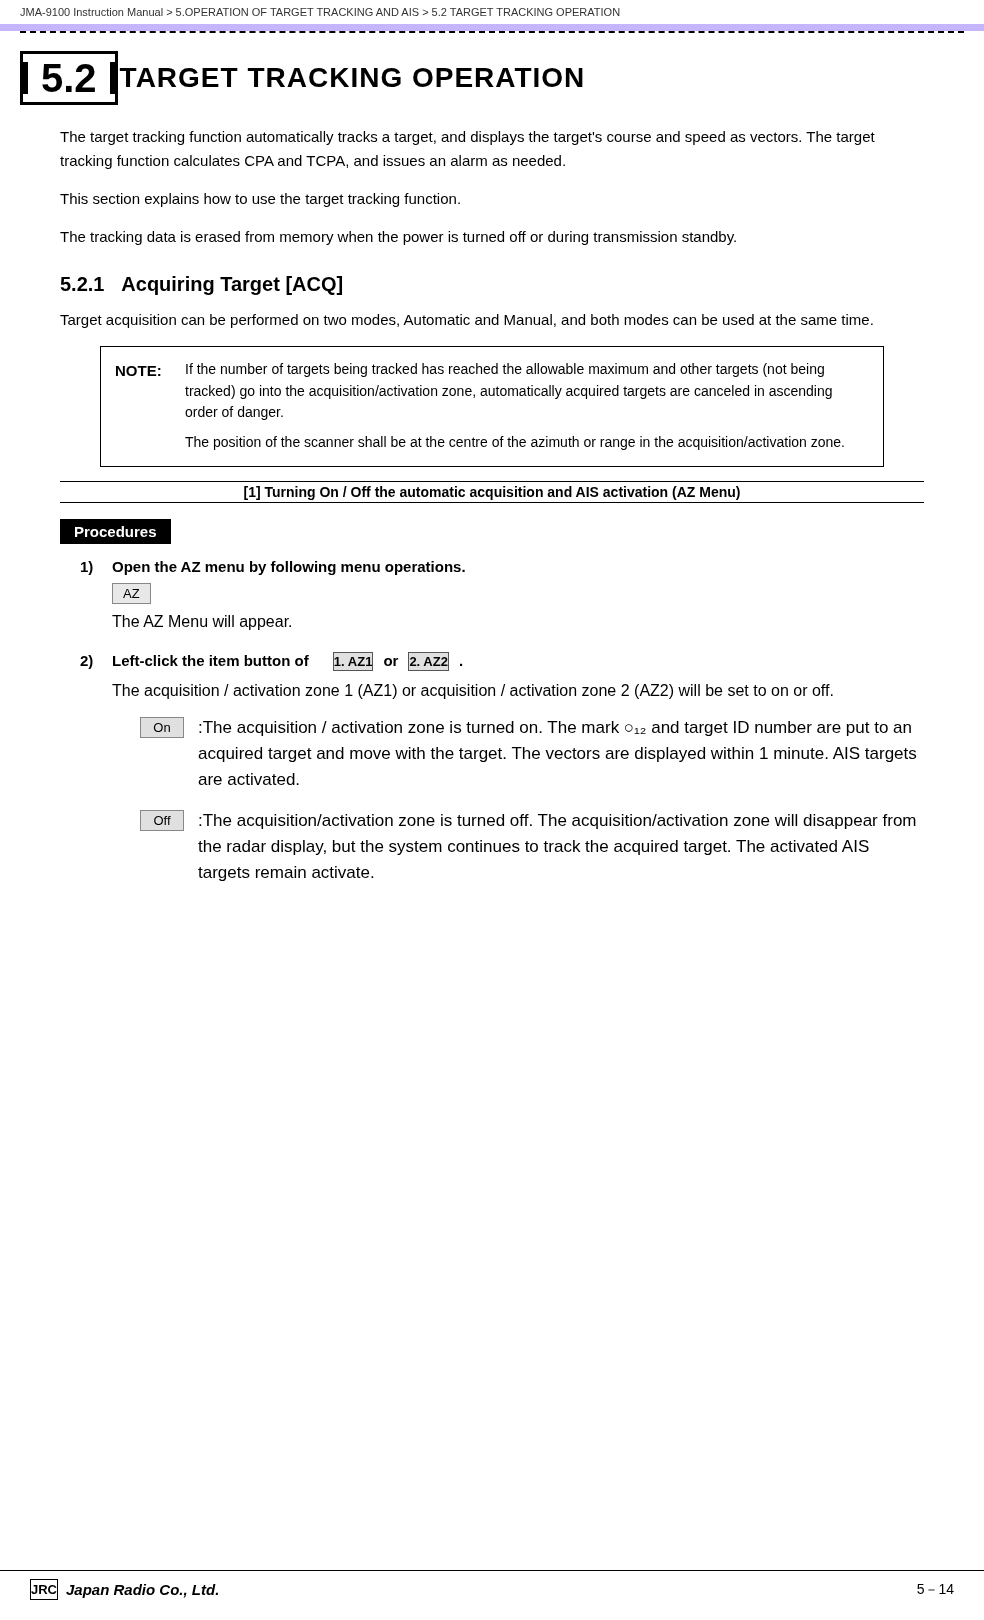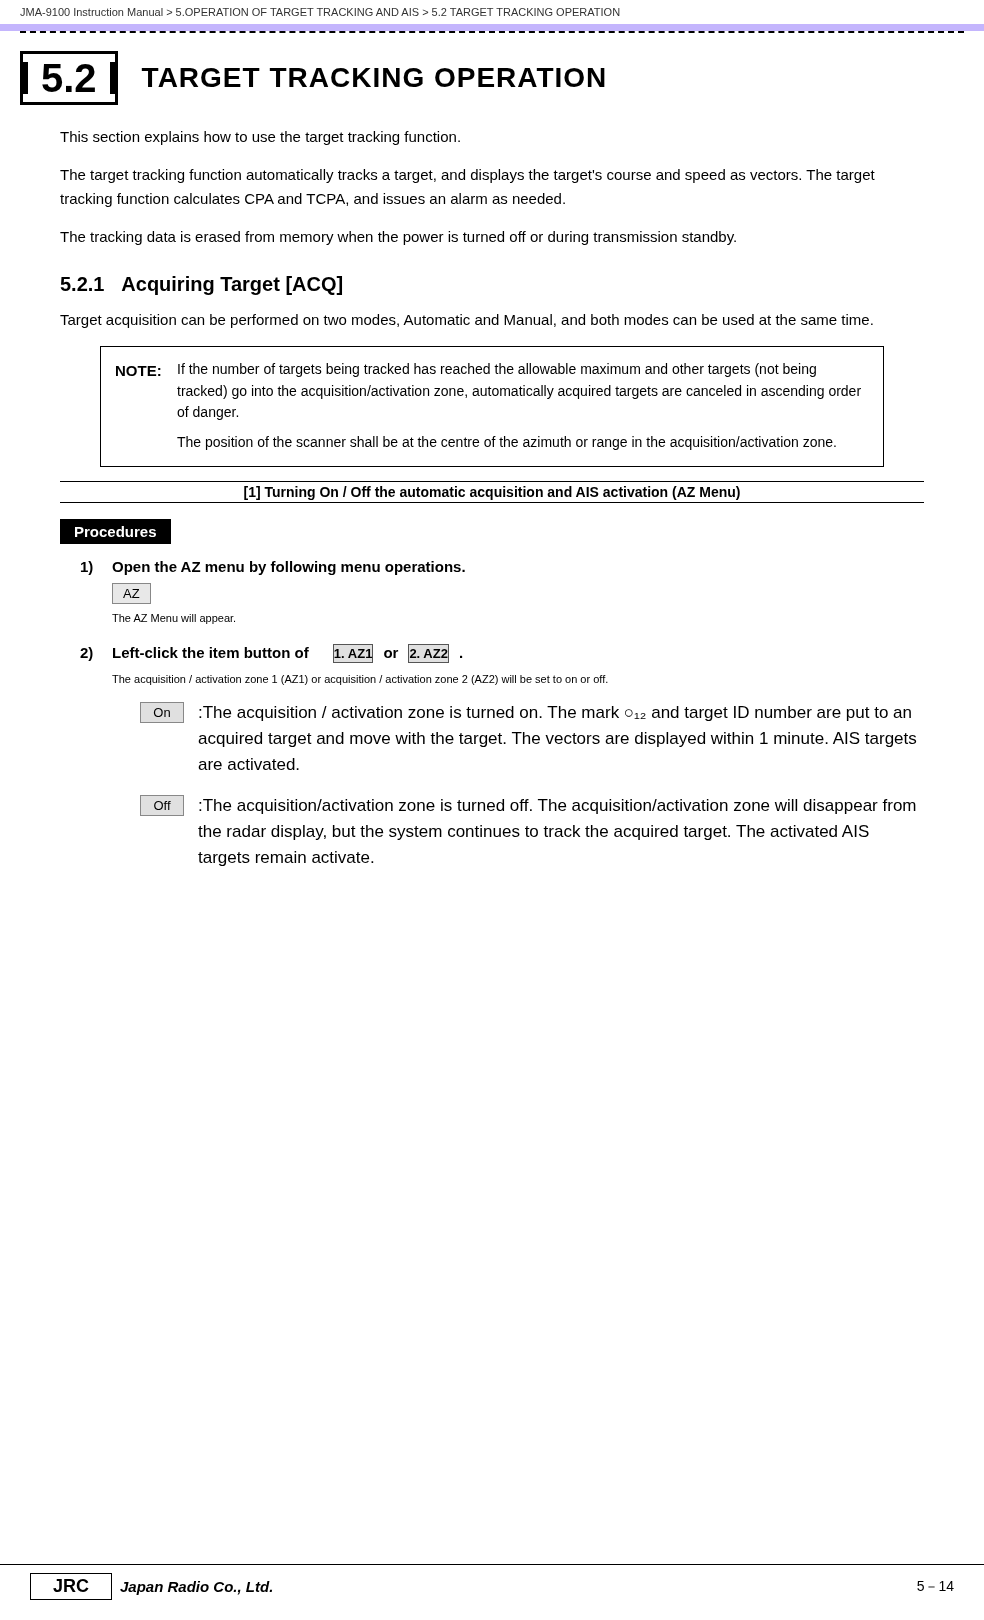--- a/index.html
+++ b/index.html
@@ -28,21 +28,21 @@
       border: none;
       border-top: 2px dashed #000;
       margin: 0 20px;
     }
 
     
     .section-header {
       display: flex;
       align-items: center;
       padding: 18px 30px 10px 20px;
-      gap: 24px;
+      gap: 2px;
       text-align: center;
     }
 
     .section-number-box {
       display: flex;
       align-items: center;
       border: 3px solid #000;
       padding: 4px 10px;
       font-size: 38px;
       font-weight: bold;
@@ -106,21 +106,21 @@
     
     .note-box {
       border: 1px solid #000;
       margin: 10px 40px 14px 40px;
       padding: 12px 14px;
       font-size: 14px;
       line-height: 1.55;
     }
     .note-box-inner {
       display: flex;
-      gap: 2px;
+      gap: 10px;
     }
     .note-label {
       font-weight: bold;
       font-size: 15px;
       white-space: nowrap;
       min-width: 60px;
     }
     .note-text {
       flex: 1;
     }
@@ -179,21 +179,21 @@
     .btn-small {
       display: inline-block;
       border: 1px solid #888;
       background: #e8e8e8;
       padding: 2px 10px;
       font-size: 13px;
       font-weight: normal;
     }
 
     .step-note {
-      font-size: 11px;
+      font-size: 16px;
       margin-left: 32px;
       margin-top: 4px;
       margin-bottom: 6px;
       line-height: 1.5;
     }
 
     
     .btn-inline {
       display: inline-block;
       border: 1px solid #555;
@@ -245,23 +245,23 @@
     }
     .footer-logo {
       display: flex;
       align-items: center;
       gap: 8px;
       font-size: 13px;
       font-weight: bold;
     }
     .jrc-box {
       border: 1.5px solid #000;
-      padding: 2px 22px;
-      font-weight: bold;
-      font-size: 18px;
+      padding: 2px 0;
+      font-weight: bold;
+      font-size: 13px;
     }
     .footer-page {
       font-size: 14px;
     }
   </style>
 </head>
 <body>
 
 <div class="top-bar">
   <span>JMA-9100 Instruction Manual  &gt;  5.OPERATION OF TARGET TRACKING AND AIS  &gt;  5.2  TARGET TRACKING OPERATION</span>
@@ -271,23 +271,23 @@
 
 <div class="section-header">
   <div class="section-number-box">
     <span class="section-number-inner">5.2</span>
   </div>
   <span class="section-title">TARGET TRACKING OPERATION</span>
 </div>
 
 <div class="content">
 
+  <p class="intro-para">The target tracking function automatically tracks a target, and displays the target's course and speed as vectors. The target tracking function calculates CPA and TCPA, and issues an alarm as needed.</p>
+
   <p class="intro-para">This section explains how to use the target tracking function.</p>
-
-  <p class="intro-para">The target tracking function automatically tracks a target, and displays the target's course and speed as vectors. The target tracking function calculates CPA and TCPA, and issues an alarm as needed.</p>
 
   <p class="intro-para">The tracking data is erased from memory when the power is turned off or during transmission standby.</p>
 
   
   <div class="sub-heading-1">
     <span class="sub-heading-1-num">5.2.1</span>
     <span>Acquiring Target [ACQ]</span>
   </div>
 
   <p class="intro-para">Target acquisition can be performed on two modes, Automatic and Manual, and both modes can be used at the same time.</p>

